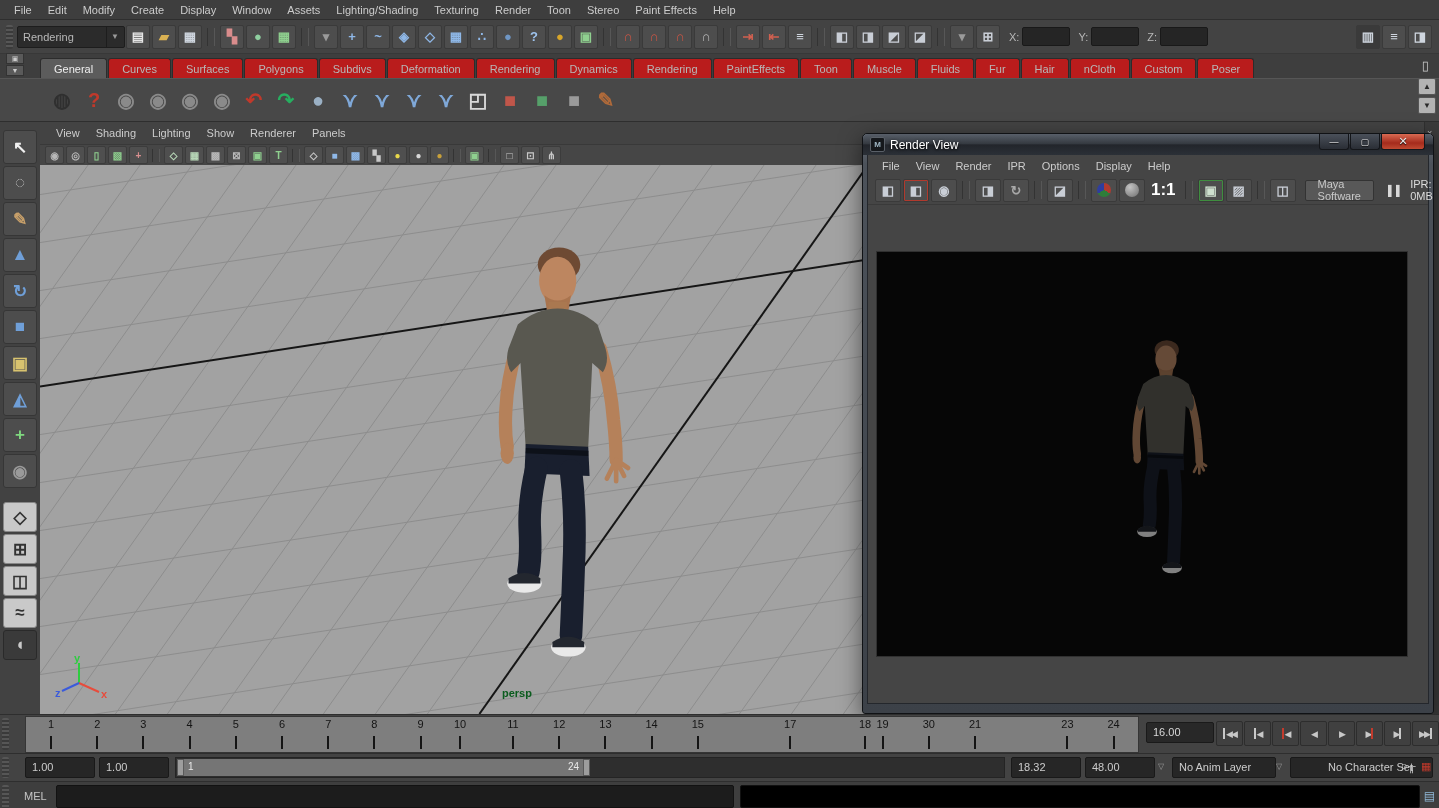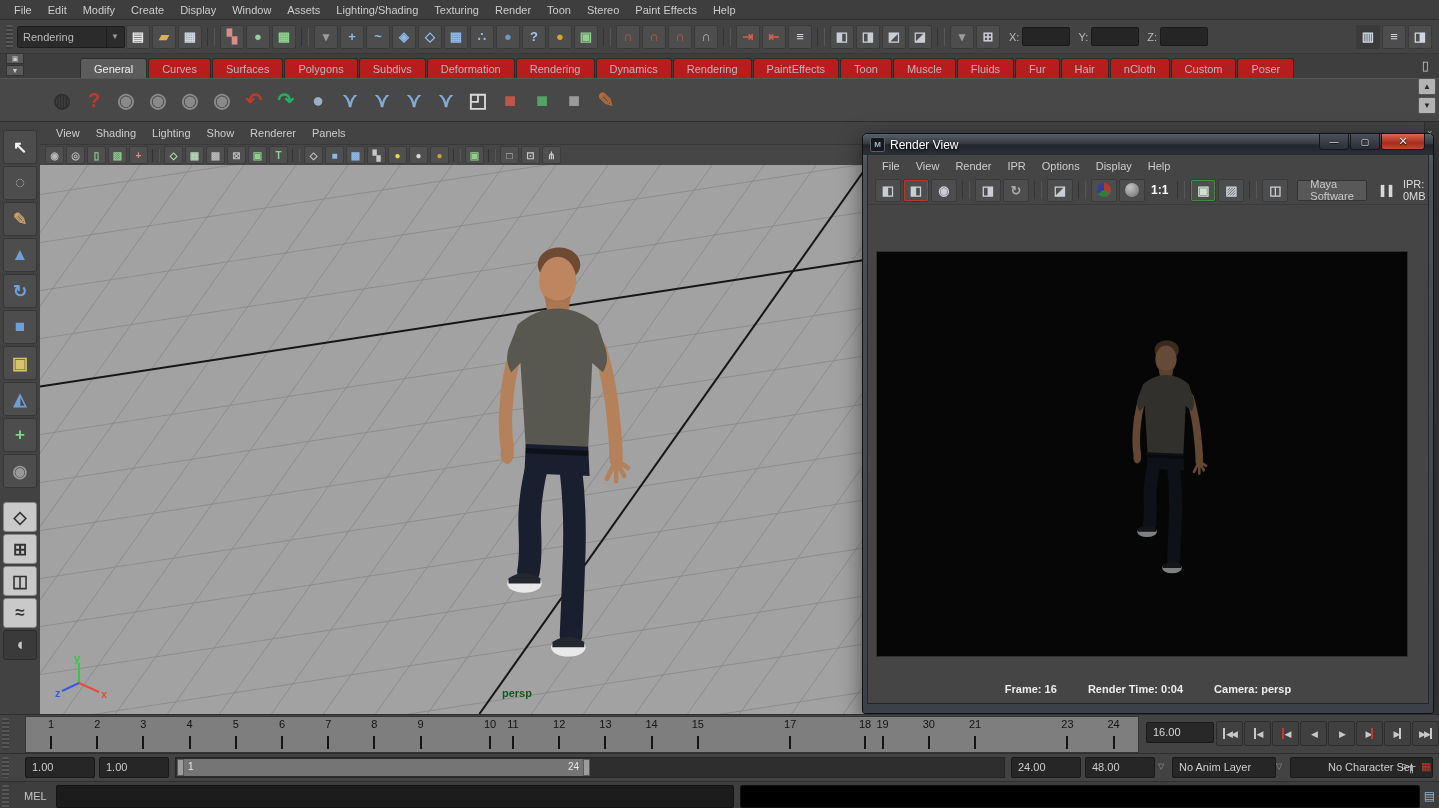--- a/index.html
+++ b/index.html
@@ -59,21 +59,21 @@
   .rw-appicon{width:13px;height:13px;background:#15181c;border:1px solid #5a6068;border-radius:2px;color:#9fb6c4;font-size:8px;font-weight:bold;display:flex;align-items:center;justify-content:center;margin-right:5px;}
   .rw-title{font-size:12px;text-shadow:0 1px 3px #000;}
   .rw-btns{position:absolute;right:8px;top:0;display:flex;}
   .rw-btn{width:28px;height:15px;display:flex;align-items:center;justify-content:center;font-size:9px;color:#e8e8e8;background:linear-gradient(180deg,#4a505a,#2a2e35);border:1px solid #14161a;border-top:none;border-radius:0 0 3px 3px;margin-left:1px;text-shadow:0 1px 1px #000;}
   .rw-btn.close{width:42px;background:linear-gradient(180deg,#d96a52,#a52b1c 60%,#c04a32);font-size:11px;}
   .rw-body{position:relative;height:548px;background:#454545;border:1px solid #24272c;border-top:none;}
   .rw-menubar{height:21px;display:flex;align-items:center;padding-left:6px;}
   .rw-menubar .mi{color:#cccccc;font-size:11px;padding:2px 8px;}
   .rw-toolbar{height:28px;display:flex;align-items:center;padding-left:6px;border-bottom:1px solid #3a3a3a;}
   .rw-toolbar .icon{width:24px;height:21px;font-size:13px;background:#4d4d4d;border:1px solid #3a3a3a;border-radius:2px;margin:0 1px;color:#ccc;}
-  .rw-toolbar .icon.ratio{width:auto;padding:0 4px;background:none;border:none;color:#fff;font-weight:bold;font-size:12px;}
+  .rw-toolbar .icon.ratio{width:auto;padding:0 4px;background:none;border:none;color:#fff;font-weight:bold;font-size:17px;}
   .rw-toolbar .icon.rgbball::before{content:"";width:14px;height:14px;border-radius:50%;background:conic-gradient(#b03a30 0 120deg,#2e7d3a 120deg 240deg,#2f3e9e 240deg);}
   .rw-toolbar .icon.alphaball::before{content:"";width:14px;height:14px;border-radius:50%;background:radial-gradient(circle at 35% 30%,#c4c4c4,#6e6e6e);}
   .rw-renderer{height:19px;padding:0 12px;background:#585858;border:1px solid #333;border-radius:2px;color:#c8c8c8;font-size:11px;display:flex;align-items:center;margin:0 8px;}
   .rw-pause{color:#d8d8d8;font-size:10px;font-weight:bold;letter-spacing:1px;margin:0 6px;}
   .rw-iprmem{color:#dcdcdc;font-size:11px;}
   .rw-stop{width:13px;height:13px;border-radius:50%;background:#9c9c9c;margin-left:10px;}
   .rw-image{position:absolute;left:8px;top:96px;width:530px;height:404px;background:#060606;border:1px solid #303030;}
   .rw-figure{position:absolute;left:239px;top:82px;width:106px;height:250px;filter:brightness(0.55) saturate(0.9);}
   .rw-status{position:absolute;left:0;right:0;bottom:8px;text-align:center;color:#ececec;font-size:11px;font-weight:bold;}
   .rw-status div{margin-top:3px;}
@@ -261,21 +261,21 @@
         </span>
       </div>
   </div>
 
   <div class="shelf">
     <div class="shelf-tabs">
       <div class="shelf-switch">
           <span>▣</span>
           <span>▼</span>
         </div>
-      <div style="display:flex;align-items:flex-end;margin-left:40px;">
+      <div style="display:flex;align-items:flex-end;">
           <span class="tab active">General</span>
           <span class="tab">Curves</span>
           <span class="tab">Surfaces</span>
           <span class="tab">Polygons</span>
           <span class="tab">Subdivs</span>
           <span class="tab">Deformation</span>
           <span class="tab">Rendering</span>
           <span class="tab">Dynamics</span>
           <span class="tab">Rendering</span>
           <span class="tab">PaintEffects</span>
@@ -635,25 +635,20 @@
           <span class="rw-pause">▌▌</span>
           <span class="rw-iprmem">IPR: 0MB</span>
           <span class="rw-stop"></span>
         </div>
         <div class="rw-image">
           <svg class="rw-figure" viewBox="0 0 140 330">
               <use href="#figure"></use>
             </svg>
         </div>
         <div class="rw-status">
-          <div>
-            <span>Frame: 16</span>
-            <span>Render Time: 0:04</span>
-            <span>Camera: persp</span>
-          </div>
         </div>
       </div>
     </div>
   </div>
 
   <div class="timeslider">
     <div class="row-grip"></div>
     <div class="ruler" id="time-ruler">
         <div class="fcell" style="left: 2px;">
           <span class="num">1</span>
@@ -684,21 +679,21 @@
           <span class="tick"></span>
         </div>
         <div class="fcell" style="left: 325.4px;">
           <span class="num">8</span>
           <span class="tick"></span>
         </div>
         <div class="fcell" style="left: 371.6px;">
           <span class="num">9</span>
           <span class="tick"></span>
         </div>
-        <div class="fcell" style="left: 441px;">
+        <div class="fcell" style="left: 411px;">
           <span class="num">10</span>
           <span class="tick"></span>
         </div>
         <div class="fcell" style="left: 464px;">
           <span class="num">11</span>
           <span class="tick"></span>
         </div>
         <div class="fcell" style="left: 510.2px;">
           <span class="num">12</span>
           <span class="tick"></span>
@@ -792,21 +787,21 @@
     <div class="rfield" style="left:25px;width:62px;">1.00</div>
     <div class="rfield" style="left:99px;width:62px;">1.00</div>
     <div class="rtrack">
       <div class="rbar">
         <span class="rh left"></span>
         <span class="rl start">1</span>
         <span class="rl end">24</span>
         <span class="rh right"></span>
       </div>
     </div>
-    <div class="rfield" style="left:1011px;width:62px;">24.00</div>
+    <div class="rfield" style="left:1011px;width:62px;">18.32</div>
     <div class="rfield" style="left:1085px;width:62px;">48.00</div>
     <span class="rdd" style="left:1158px;">▽</span>
     <div class="rfield" style="left:1172px;width:96px;">No Anim Layer</div>
     <span class="rdd" style="left:1276px;">▽</span>
     <div class="rfield" style="left:1290px;width:104px;padding-left:37px;">No Character Set</div>
     <span class="keyicon" style="left:1401px;">○╥</span>
     <span class="keyicon" style="left:1421px;color:#c0392b;">▦</span>
   </div>
 
   <div class="commandline">

